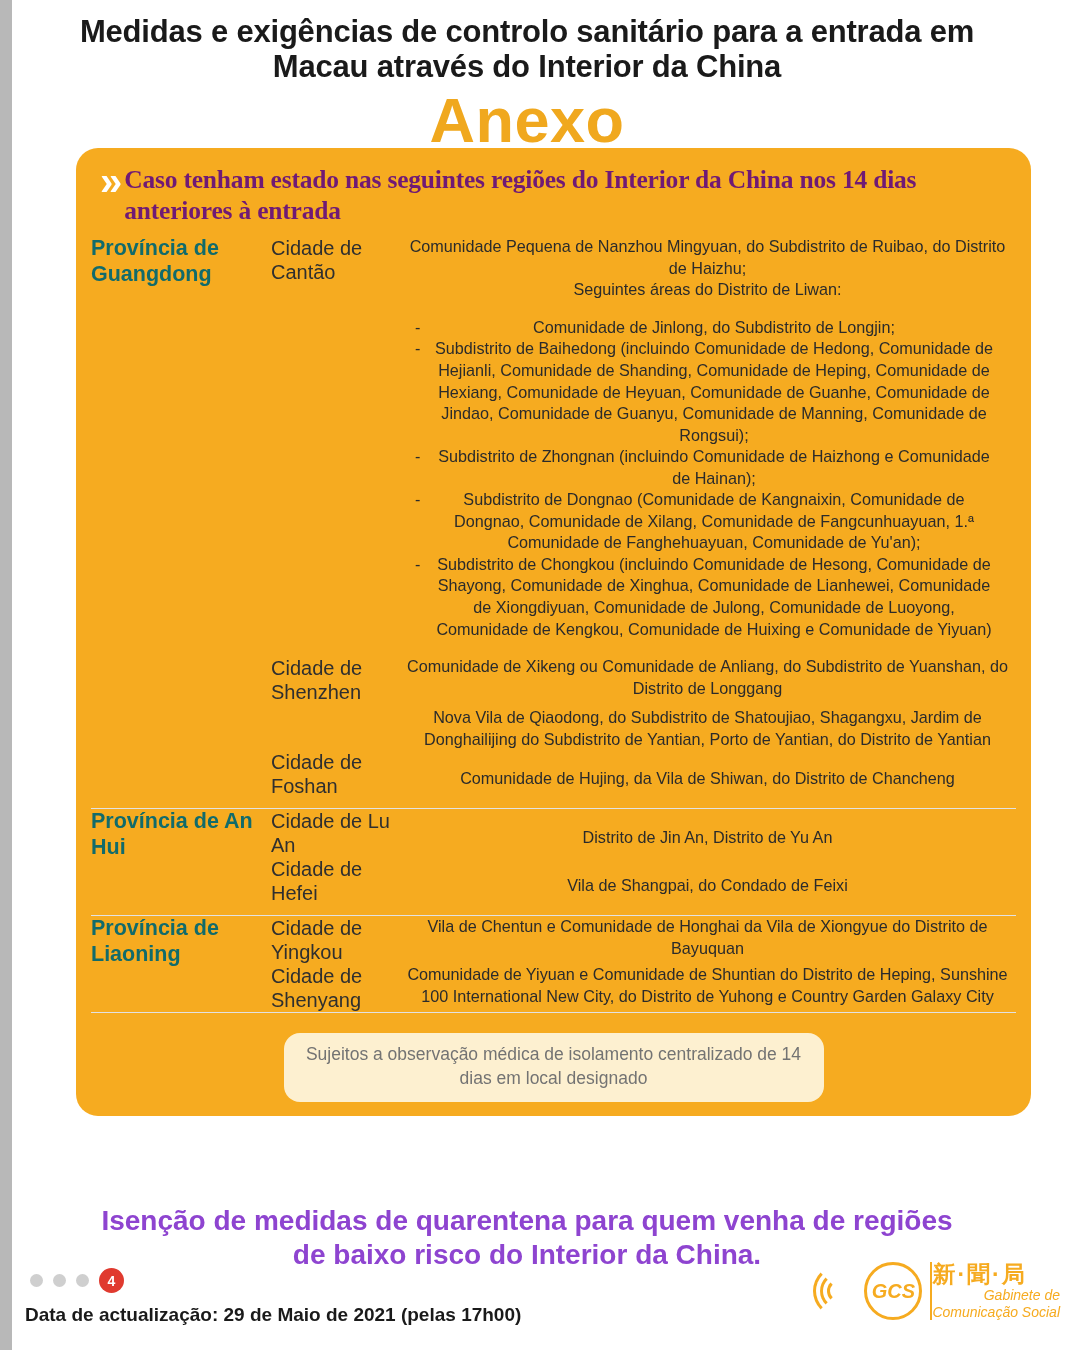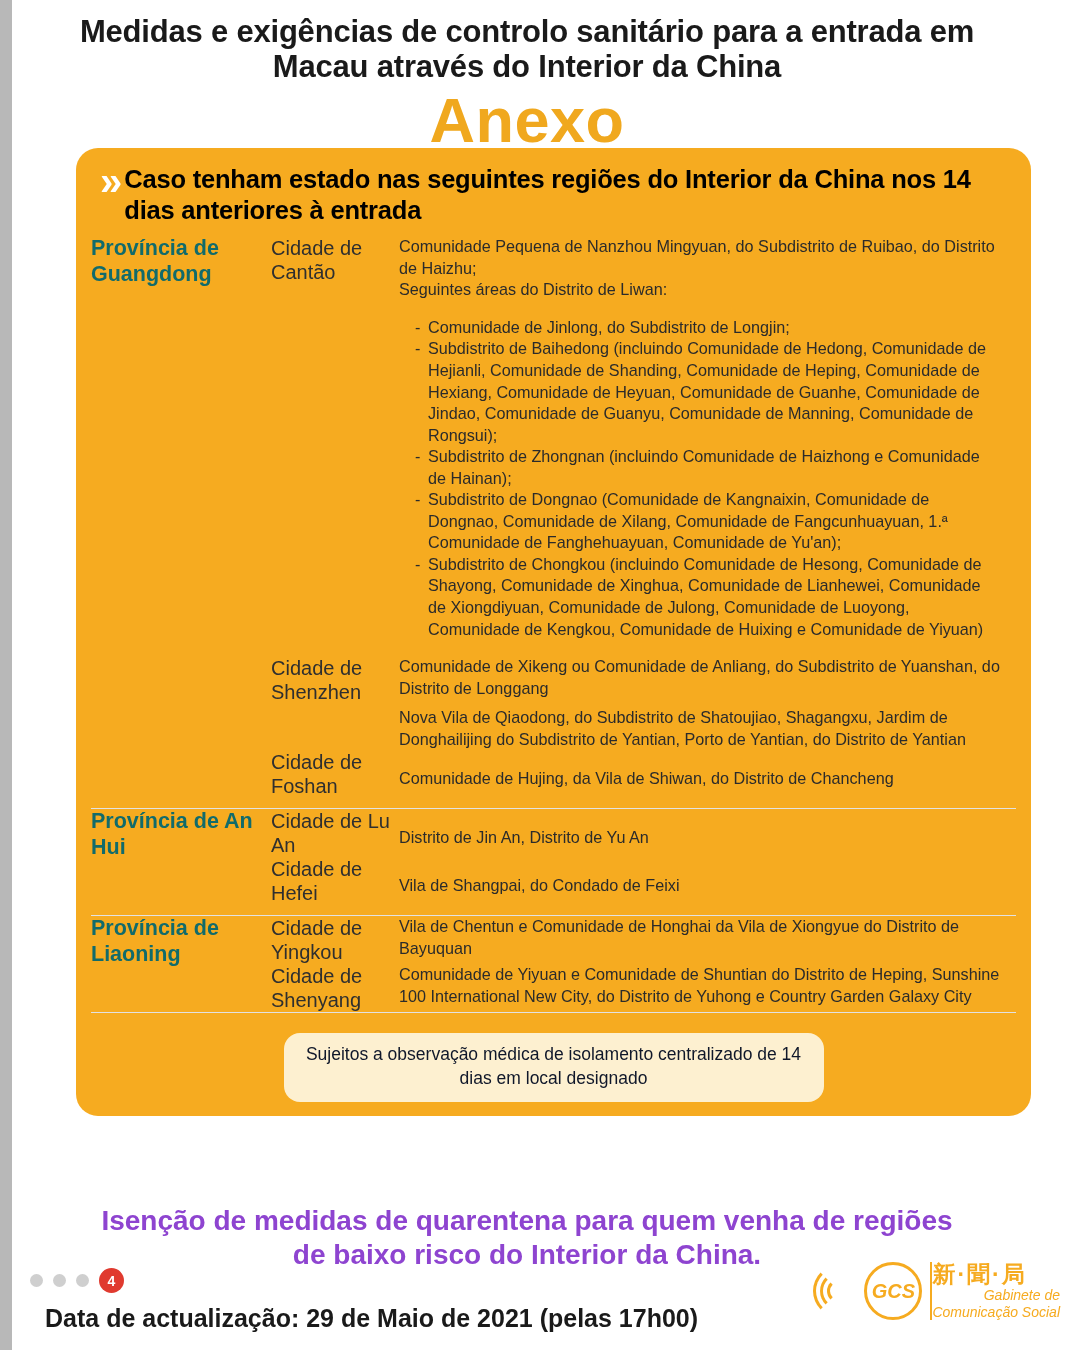--- a/index.html
+++ b/index.html
@@ -63,25 +63,26 @@
     color: #ffffff;
     font-size: 40px;
     line-height: 0.95;
     font-weight: bold;
     margin-right: 8px;
     flex: 0 0 auto;
     letter-spacing: -6px;
     transform: translateY(-2px);
   }
   .card-title-text {
-    color: #000000;
+    color: #701a75;
     font-size: 25.5px;
     font-weight: bold;
     line-height: 1.22;
     letter-spacing: -0.2px;
+    font-family: Liberation Serif, serif;
   }
   table.regions {
     width: 925px;
     margin: 0 auto;
     border-collapse: collapse;
     table-layout: fixed;
   }
   table.regions td {
     vertical-align: top;
     padding: 0;
@@ -102,20 +103,21 @@
     font-size: 20px;
     line-height: 1.2;
     padding-top: 6px;
   }
   .desc {
     color: #2b2b2b;
     font-size: 16.2px;
     line-height: 1.33;
     padding-top: 8px;
     padding-bottom: 4px;
+    text-align: center;
   }
   .desc p { margin: 0 0 8px 0; }
   .desc p:last-child { margin-bottom: 0; }
   .desc ul {
     margin: 16px;
     padding: 0;
     list-style: none;
   }
   .desc li {
     position: relative;
@@ -131,21 +133,21 @@
     border-top: 1.5px solid #e2e2e2;
   }
   .sep-spacer { height: 10px; }
 
   .note {
     width: 540px;
     margin: 14px auto 0 auto;
     background: #fdf0d0;
     border-radius: 16px;
     text-align: center;
-    color: #0f172a;
+    color: #737373;
     font-size: 17.5px;
     line-height: 1.35;
     padding: 10px 12px 11px 12px;
     box-sizing: border-box;
   }
   .purple {
     text-align: center;
     color: #8e44d0;
     font-weight: bold;
     font-size: 28px;
@@ -175,23 +177,23 @@
     background: #e03a2f;
     color: #ffffff;
     font-size: 14px;
     font-weight: bold;
     display: flex;
     align-items: center;
     justify-content: center;
   }
   .update {
     position: absolute;
-    left: 33px; top: 58px;
+    left: 13px; top: 58px;
     color: #1a1a1a;
-    font-size: 25px;
+    font-size: 19px;
     font-weight: bold;
   }
   .logo {
     position: absolute;
     right: 20px; top: 16px;
     display: flex;
     align-items: center;
   }
   .logo-waves {
     width: 46px; height: 56px;

